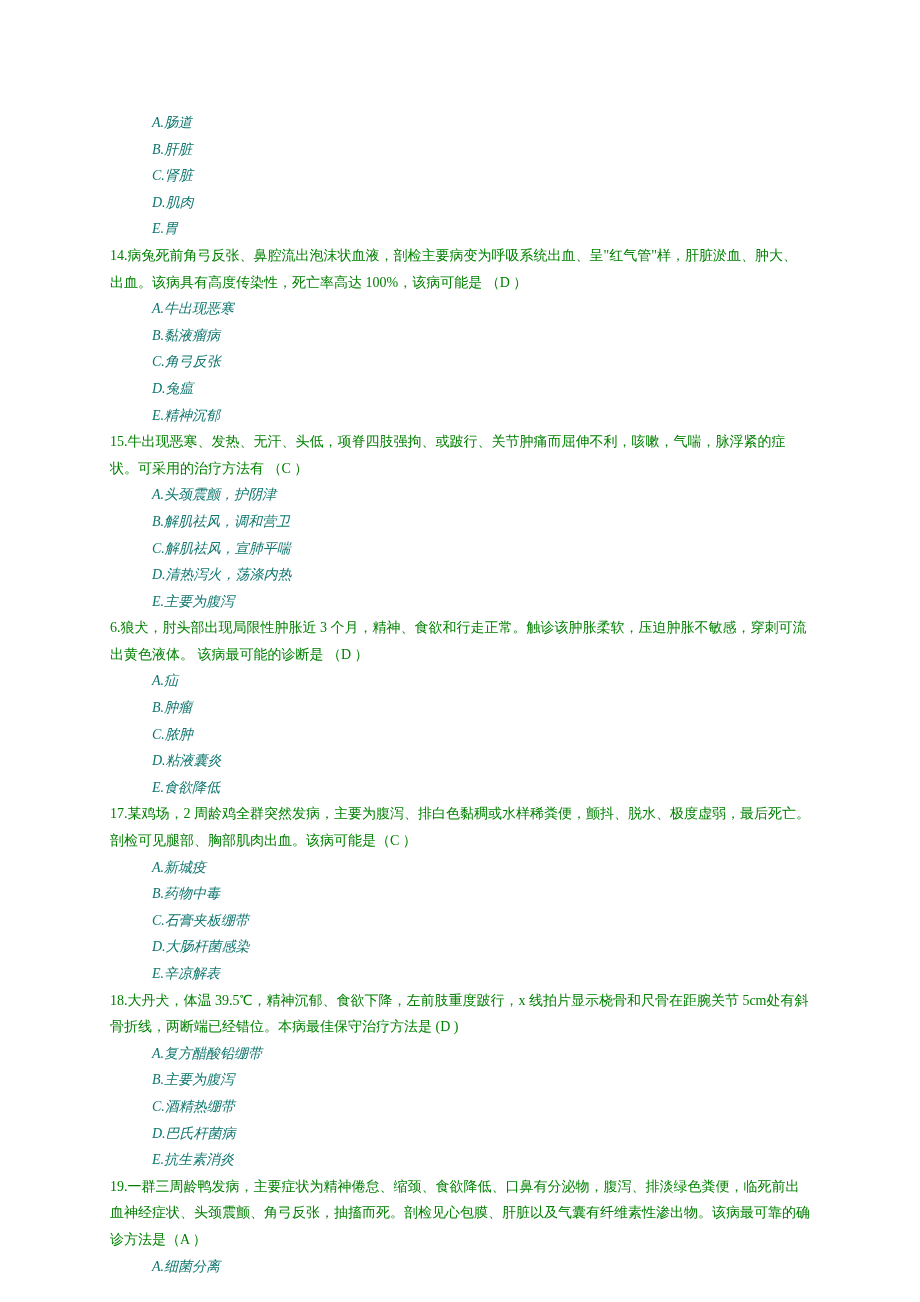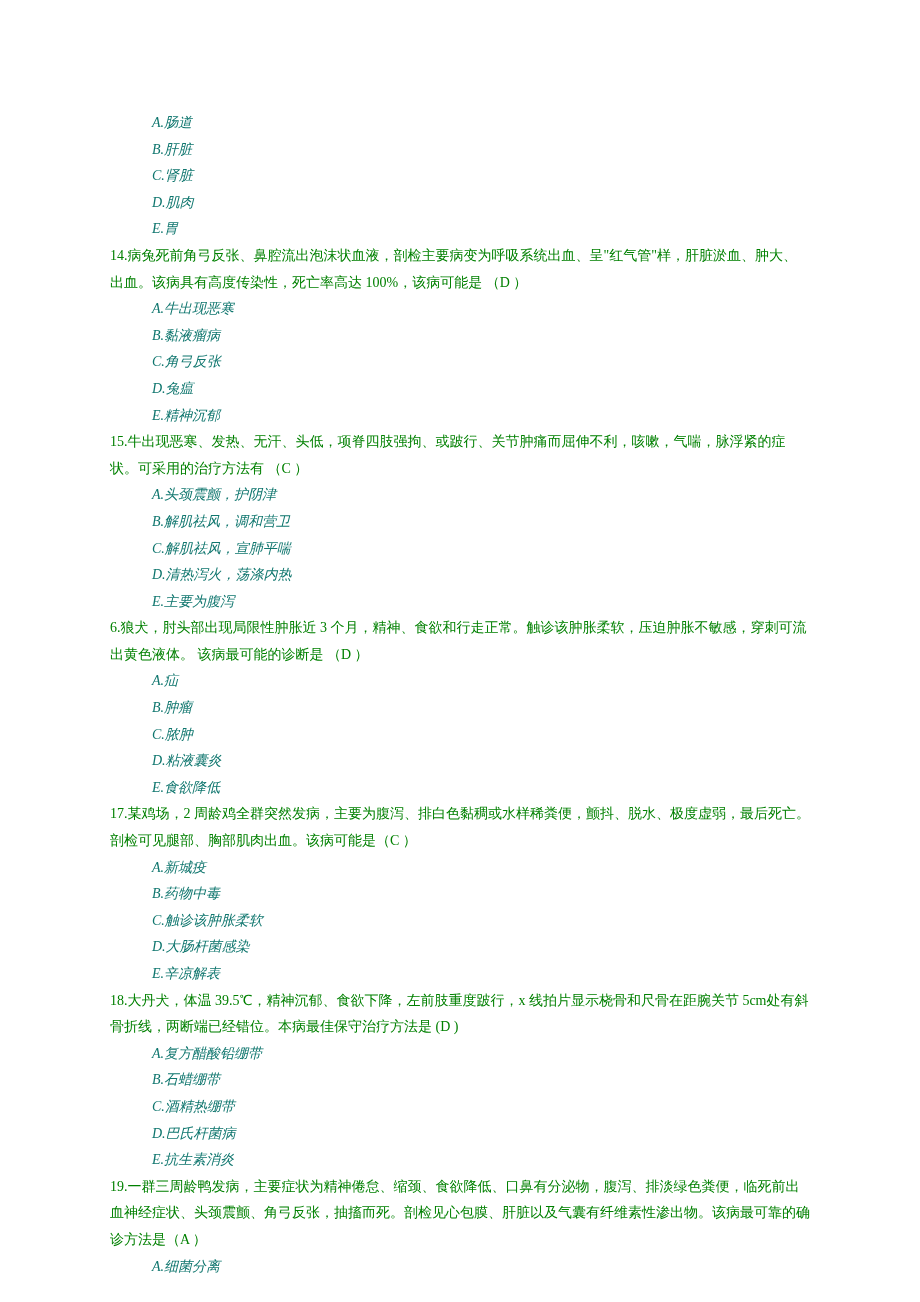--- a/index.html
+++ b/index.html
@@ -51,25 +51,25 @@
 <div class="question">6.狼犬，肘头部出现局限性肿胀近 3 个月，精神、食欲和行走正常。触诊该肿胀柔软，压迫肿胀不敏感，穿刺可流出黄色液体。 该病最可能的诊断是 （D ）</div>
 <div class="option">A.疝</div>
 <div class="option">B.肿瘤</div>
 <div class="option">C.脓肿</div>
 <div class="option">D.粘液囊炎</div>
 <div class="option">E.食欲降低</div>
 
 <div class="question">17.某鸡场，2 周龄鸡全群突然发病，主要为腹泻、排白色黏稠或水样稀粪便，颤抖、脱水、极度虚弱，最后死亡。剖检可见腿部、胸部肌肉出血。该病可能是（C ）</div>
 <div class="option">A.新城疫</div>
 <div class="option">B.药物中毒</div>
-<div class="option">C.触诊该肿胀柔软</div>
+<div class="option">C.石膏夹板绷带</div>
 <div class="option">D.大肠杆菌感染</div>
 <div class="option">E.辛凉解表</div>
 
 <div class="question">18.大丹犬，体温 39.5℃，精神沉郁、食欲下降，左前肢重度跛行，x 线拍片显示桡骨和尺骨在距腕关节 5cm处有斜骨折线，两断端已经错位。本病最佳保守治疗方法是 (D )</div>
 <div class="option">A.复方醋酸铅绷带</div>
-<div class="option">B.石蜡绷带</div>
+<div class="option">B.主要为腹泻</div>
 <div class="option">C.酒精热绷带</div>
 <div class="option">D.巴氏杆菌病</div>
 <div class="option">E.抗生素消炎</div>
 
 <div class="question">19.一群三周龄鸭发病，主要症状为精神倦怠、缩颈、食欲降低、口鼻有分泌物，腹泻、排淡绿色粪便，临死前出血神经症状、头颈震颤、角弓反张，抽搐而死。剖检见心包膜、肝脏以及气囊有纤维素性渗出物。该病最可靠的确诊方法是（A ）</div>
 <div class="option">A.细菌分离</div>
 
 </body></html>

